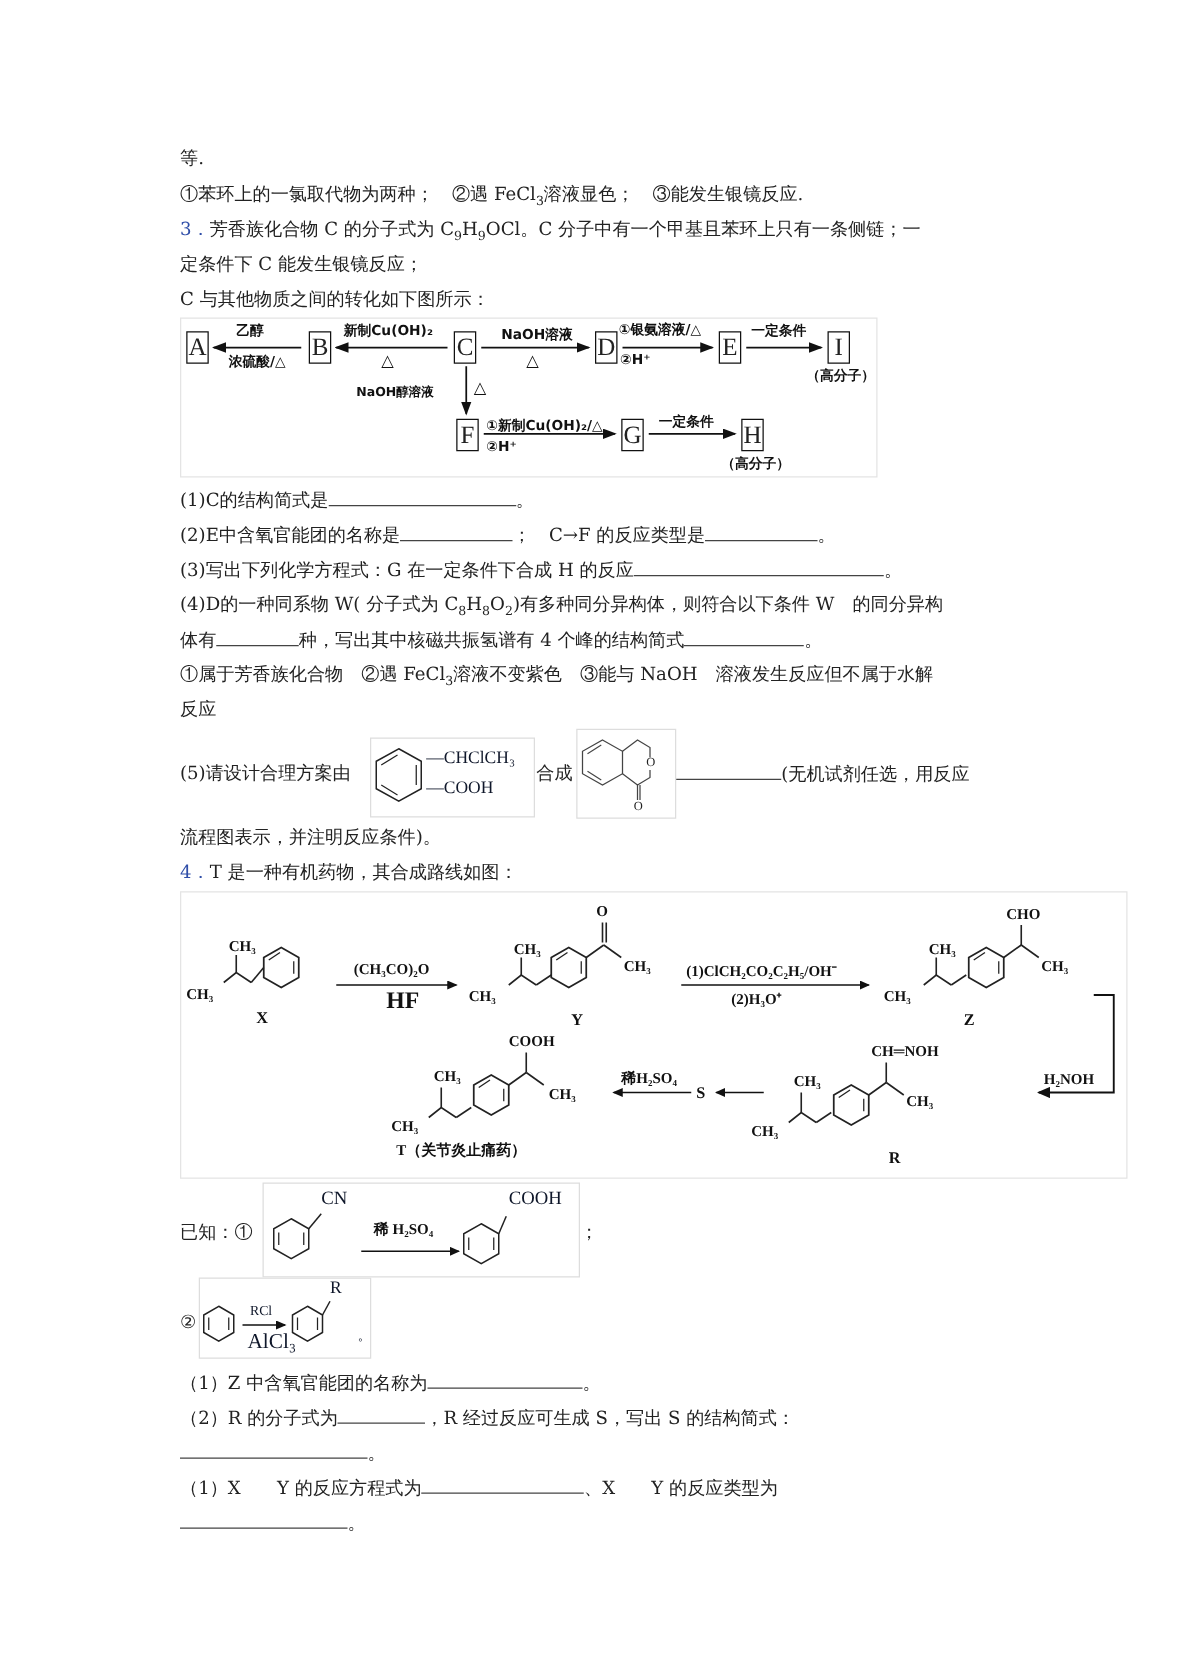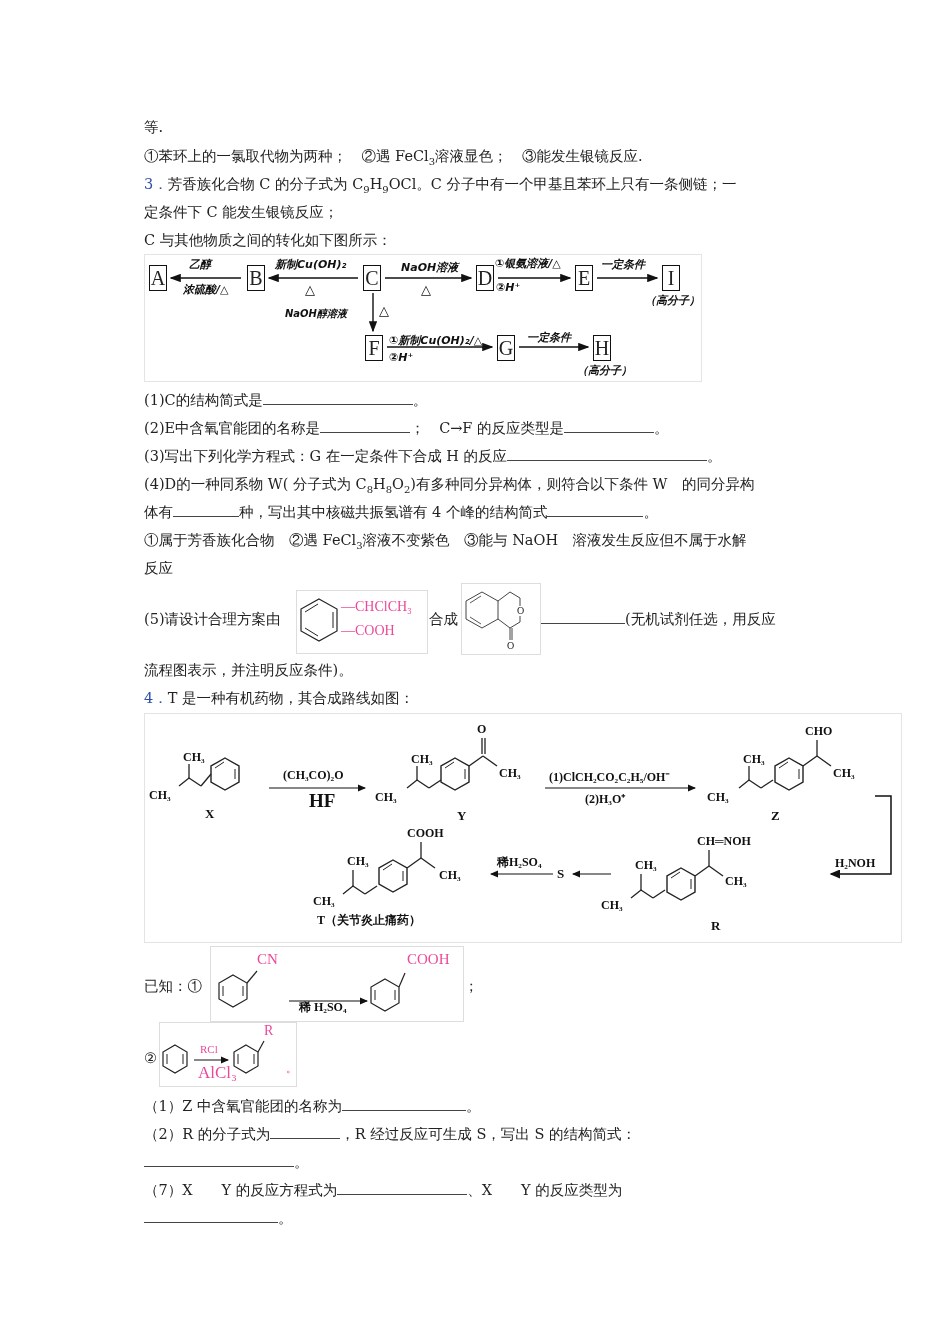--- a/index.html
+++ b/index.html
@@ -5,23 +5,23 @@
   html,body{margin:0;padding:0;background:#fff;}
   body{width:950px;height:1344px;position:relative;overflow:hidden;
        font-family:"DejaVu Serif","Liberation Serif",serif;color:#222;font-size:14.5px;}
   .line{position:absolute;left:144px;white-space:nowrap;line-height:20px;}
   .qnum{color:#2f4ea8;}
   .blank{display:inline-block;border-bottom:1px solid #444;height:14px;vertical-align:baseline;}
   sub{font-size:10px;vertical-align:-4px;line-height:0;}
   .figbox{position:absolute;border:1px solid #ddd;background:#fff;}
   .bx{position:absolute;border:1.6px solid #111;font-family:"Liberation Serif",serif;font-size:20px;
       text-align:center;line-height:24px;width:16px;height:24px;}
-  .lbl{position:absolute;font-family:"DejaVu Sans","Liberation Sans",sans-serif;font-weight:bold;font-size:11px;white-space:nowrap;color:#111;font-style:italic;}
+  .lbl{position:absolute;font-family:"DejaVu Sans","Liberation Sans",sans-serif;font-weight:bold;font-size:11px;white-space:nowrap;color:#111;}
   .chem{position:absolute;font-family:"Liberation Serif",serif;font-weight:bold;font-size:12px;white-space:nowrap;color:#111;}
-  .chemn{position:absolute;font-family:"Liberation Serif",serif;font-size:14px;white-space:nowrap;color:#ec4899;text-align:center;}
+  .chemn{position:absolute;font-family:"Liberation Serif",serif;font-size:14px;white-space:nowrap;color:#0f172a;text-align:center;}
   svg{position:absolute;overflow:visible;}
 </style>
 </head>
 <body>
 
 <div class="line" style="top:117px"><span>等.</span></div>
 <div class="line" style="top:146px">
   <span>①苯环上的一氯取代物为两种；　②遇 FeCl</span><sub>3</sub><span>溶液显色；　③能发生银镜反应.</span>
 </div>
 <div class="line" style="top:174px">
@@ -247,21 +247,21 @@
     <line x1="12" y1="39" x2="12" y2="49" stroke="#222" stroke-width="1"></line>
     <line x1="32" y1="39" x2="32" y2="49" stroke="#222" stroke-width="1"></line>
     <line x1="36" y1="36" x2="46" y2="24" stroke="#222" stroke-width="1.2"></line>
     <line x1="78" y1="54" x2="156" y2="54" stroke="#111" stroke-width="1.2" marker-end="url(#ah3)"></line>
     <polygon points="174,32 188,40 188,56 174,64 160,56 160,40" fill="none" stroke="#222" stroke-width="1.2"></polygon>
     <line x1="164" y1="43" x2="164" y2="53" stroke="#222" stroke-width="1"></line>
     <line x1="184" y1="43" x2="184" y2="53" stroke="#222" stroke-width="1"></line>
     <line x1="188" y1="40" x2="194" y2="26" stroke="#222" stroke-width="1.2"></line>
   </svg>
   <div class="chemn" style="left:46px;top:4px;font-size:15px">CN</div>
-  <div class="chem" style="left:88px;top:52px">稀 H₂SO₄</div>
+  <div class="chem" style="left:88px;top:28px">稀 H₂SO₄</div>
   <div class="chemn" style="left:196px;top:4px;font-size:15px">COOH</div>
 </div>
 <div class="line" style="top:976px;left:464px"><span>；</span></div>
 
 <div class="line" style="top:1048px"><span>②</span></div>
 <div class="figbox" style="left:159px;top:1022px;width:136px;height:63px;border-color:#ddd;">
   <svg width="136" height="63" style="left:0;top:0">
     <defs>
         <marker id="ah4" markerWidth="7" markerHeight="6" refX="6" refY="3" orient="auto">
           <path d="M0,0 L7,3 L0,6 z" fill="#111"></path>
@@ -285,17 +285,17 @@
 <div class="line" style="top:1096px">
   <span>（1）Z 中含氧官能团的名称为</span><span class="blank" style="width:124px"></span><span>。</span>
 </div>
 <div class="line" style="top:1124px">
   <span>（2）R 的分子式为</span><span class="blank" style="width:70px"></span><span>，R 经过反应可生成 S，写出 S 的结构简式：</span>
 </div>
 <div class="line" style="top:1152px">
   <span class="blank" style="width:150px"></span><span>。</span>
 </div>
 <div class="line" style="top:1180px">
-  <span>（7）X　　Y 的反应方程式为</span><span class="blank" style="width:130px"></span><span>、X　　Y 的反应类型为</span>
+  <span>（1）X　　Y 的反应方程式为</span><span class="blank" style="width:130px"></span><span>、X　　Y 的反应类型为</span>
 </div>
 <div class="line" style="top:1208px">
   <span class="blank" style="width:134px"></span><span>。</span>
 </div>
 
 </body></html>

